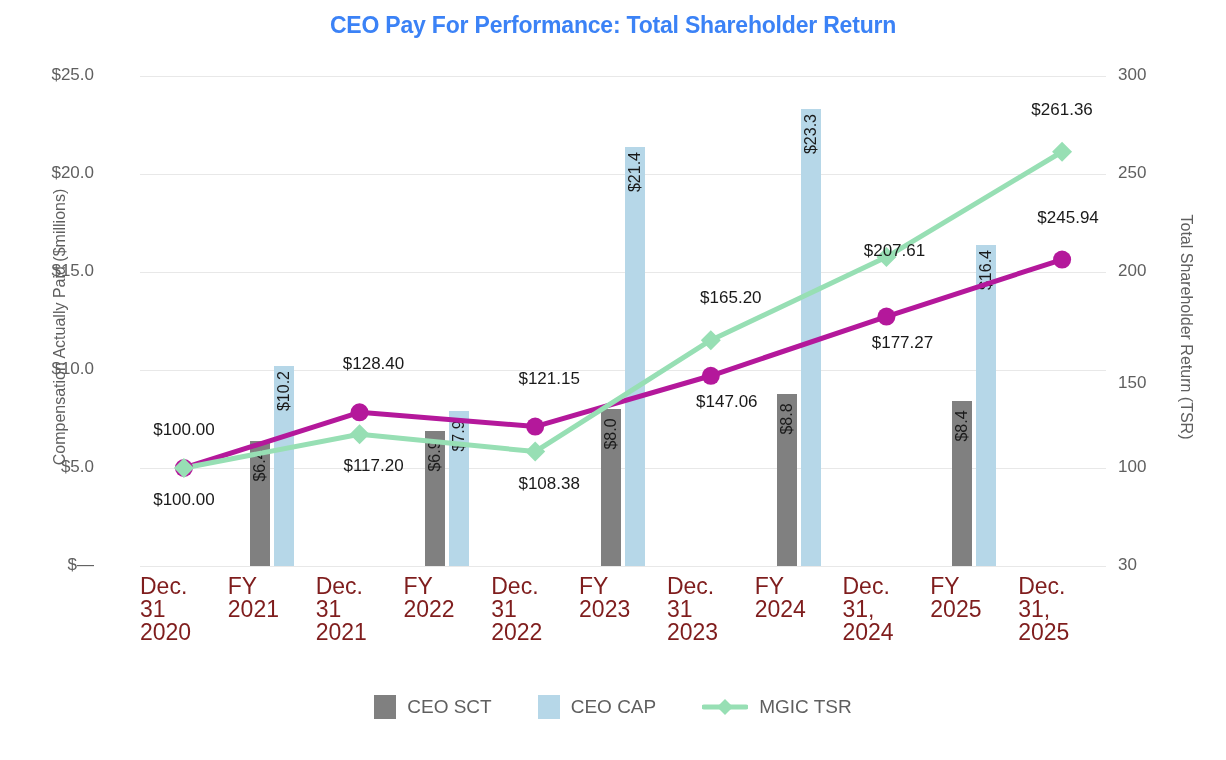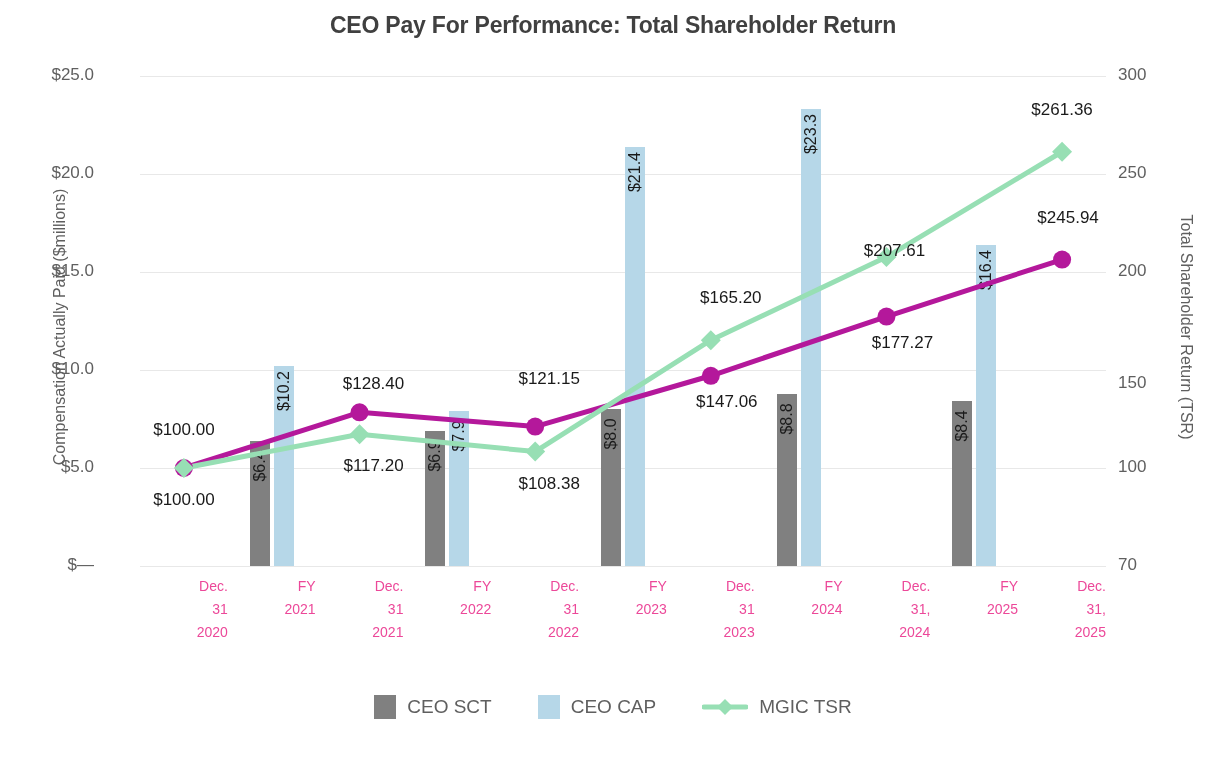--- a/index.html
+++ b/index.html
@@ -11,21 +11,21 @@
   }
   #root { position: relative; width: 1226px; height: 760px; background:#fff; }
 
   
   .chart-title {
     position: absolute;
     top: 12px; left: 0; width: 1226px;
     text-align: center;
     font-size: 23px;
     font-weight: bold;
-    color: #404040;
+    color: #3b82f6;
     letter-spacing: -0.2px;
   }
 
   
   .axis-title {
     position: absolute;
     font-size: 16px;
     color: #5f5f5f;
     white-space: nowrap;
   }
@@ -64,24 +64,24 @@
   .ytick.right { left: 1118px;  width: 60px;  text-align: left;  }
 
   
   .xticks {
     position: absolute;
     left: 140px; top: 575px; width: 966px; height: 92px;
     display: flex;
   }
   .xtick {
     flex: 1 1 0;
-    text-align: right;
-    font-size: 14px;
+    text-align: left;
+    font-size: 23px;
     line-height: 23px;
-    color: #ec4899;
+    color: #7f1d1d;
   }
 
   
   .bar {
     position: absolute;
     width: 20px;
     bottom: 0;
   }
   .bar.sct { background: #808080; }
   .bar.cap { background: #b6d7e8; }
@@ -130,21 +130,21 @@
 
   <div id="yticks-left">
       <div class="ytick left" style="top: 555px;">$—</div>
       <div class="ytick left" style="top: 457px;">$5.0</div>
       <div class="ytick left" style="top: 359px;">$10.0</div>
       <div class="ytick left" style="top: 261px;">$15.0</div>
       <div class="ytick left" style="top: 163px;">$20.0</div>
       <div class="ytick left" style="top: 65px;">$25.0</div>
     </div>
   <div id="yticks-right">
-      <div class="ytick right" style="top: 555px;">70</div>
+      <div class="ytick right" style="top: 555px;">30</div>
       <div class="ytick right" style="top: 457px;">100</div>
       <div class="ytick right" style="top: 373px;">150</div>
       <div class="ytick right" style="top: 261px;">200</div>
       <div class="ytick right" style="top: 163px;">250</div>
       <div class="ytick right" style="top: 65px;">300</div>
     </div>
 
   <div id="plot">
     <div id="gridlines">
         <div class="gridline" style="top: 490px;"></div>
@@ -197,21 +197,21 @@
         <circle cx="922.090909090909" cy="183.51479999999998" r="9" fill="#b4189b"></circle>
         <polygon points="43.90909090909091,382 53.90909090909091,392 43.90909090909091,402 33.90909090909091,392" fill="#97dfb4"></polygon>
         <polygon points="219.54545454545453,348.288 229.54545454545453,358.288 219.54545454545453,368.288 209.54545454545453,358.288" fill="#97dfb4"></polygon>
         <polygon points="395.18181818181813,365.5752 405.18181818181813,375.5752 395.18181818181813,385.5752 385.18181818181813,375.5752" fill="#97dfb4"></polygon>
         <polygon points="570.8181818181818,254.20800000000003 580.8181818181818,264.208 570.8181818181818,274.208 560.8181818181818,264.208" fill="#97dfb4"></polygon>
         <polygon points="746.4545454545454,171.08440000000002 756.4545454545454,181.08440000000002 746.4545454545454,191.08440000000002 736.4545454545454,181.08440000000002" fill="#97dfb4"></polygon>
         <polygon points="922.090909090909,65.73439999999994 932.090909090909,75.73439999999994 922.090909090909,85.73439999999994 912.090909090909,75.73439999999994" fill="#97dfb4"></polygon>
       </svg>
     <div id="ptlabels">
         <div class="pt-label" style="left: 43.9091px; top: 344px;">$100.00</div>
-        <div class="pt-label" style="left: 233.545px; top: 278.336px; margin-top: 20px;">$128.40</div>
+        <div class="pt-label" style="left: 233.545px; top: 278.336px;">$128.40</div>
         <div class="pt-label" style="left: 409.182px; top: 292.546px;">$121.15</div>
         <div class="pt-label" style="left: 586.818px; top: 315.762px;">$147.06</div>
         <div class="pt-label" style="left: 762.455px; top: 256.551px;">$177.27</div>
         <div class="pt-label" style="left: 928.091px; top: 131.515px;">$245.94</div>
         <div class="pt-label" style="left: 43.9091px; top: 414px;">$100.00</div>
         <div class="pt-label" style="left: 233.545px; top: 380.288px;">$117.20</div>
         <div class="pt-label" style="left: 409.182px; top: 397.575px;">$108.38</div>
         <div class="pt-label" style="left: 578.818px; top: 212.208px; margin-left: 12px;">$165.20</div>
         <div class="pt-label" style="left: 754.455px; top: 129.084px; margin-top: 36px;">$207.61</div>
         <div class="pt-label" style="left: 922.091px; top: 23.7344px;">$261.36</div>

